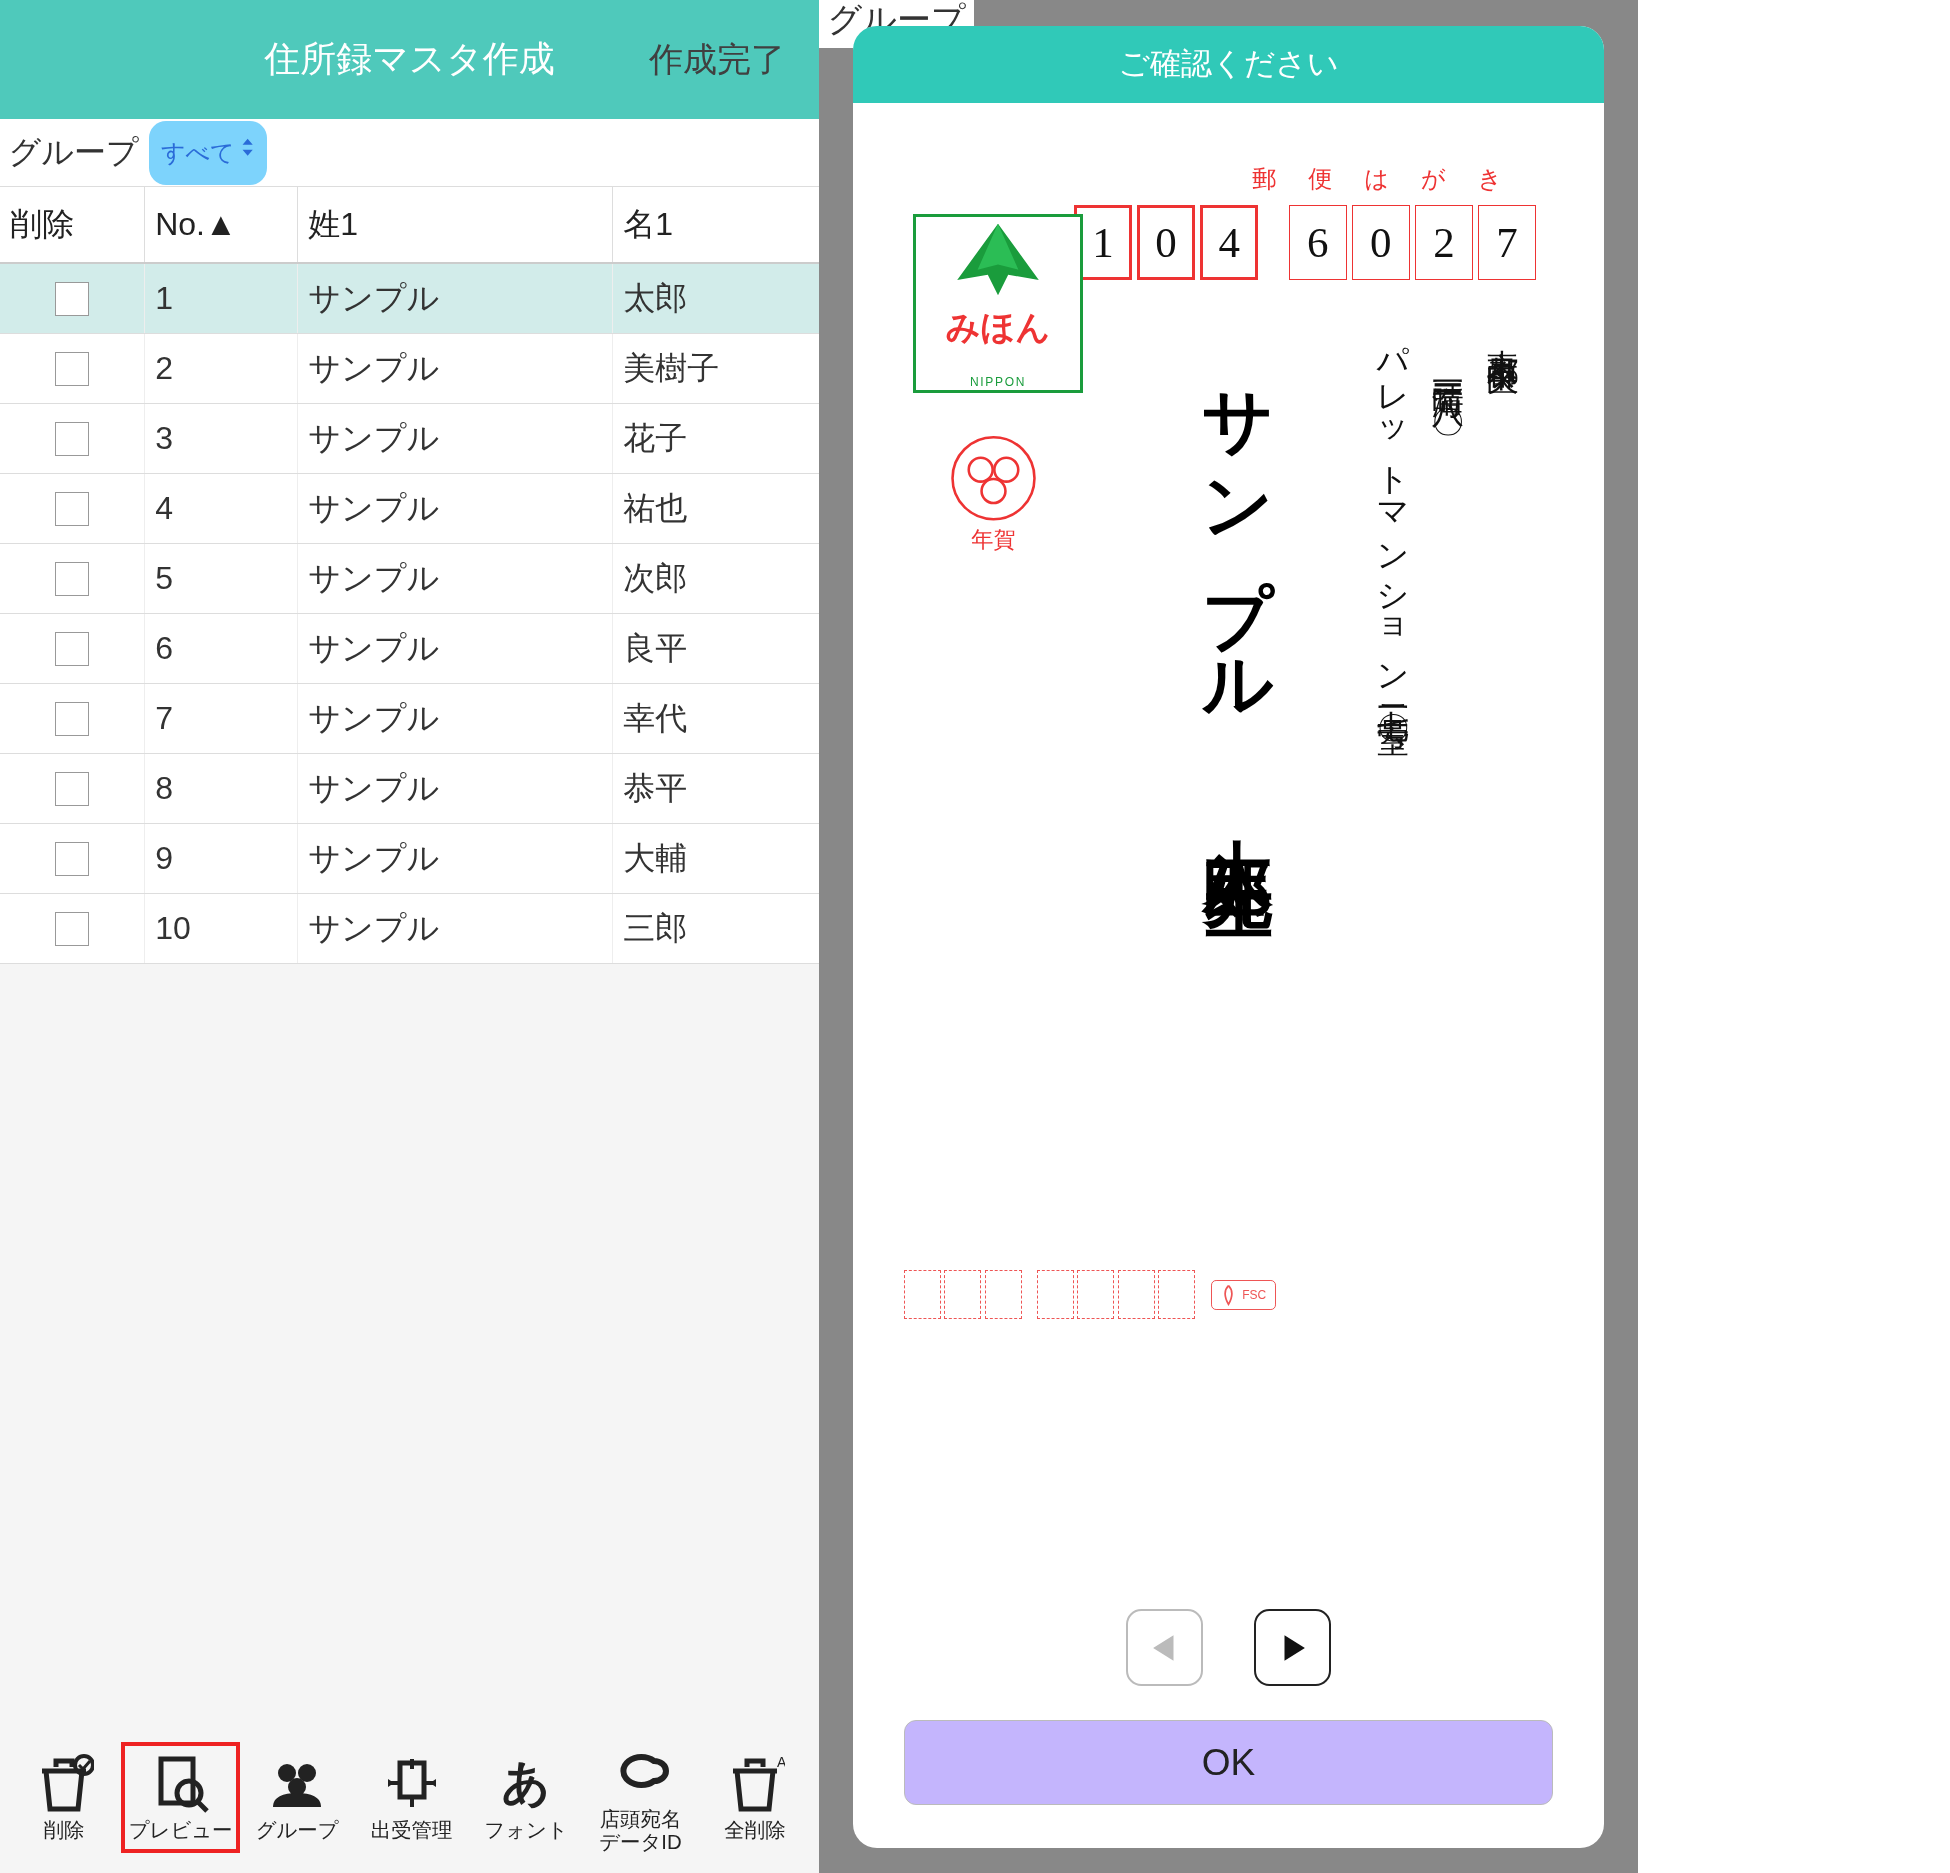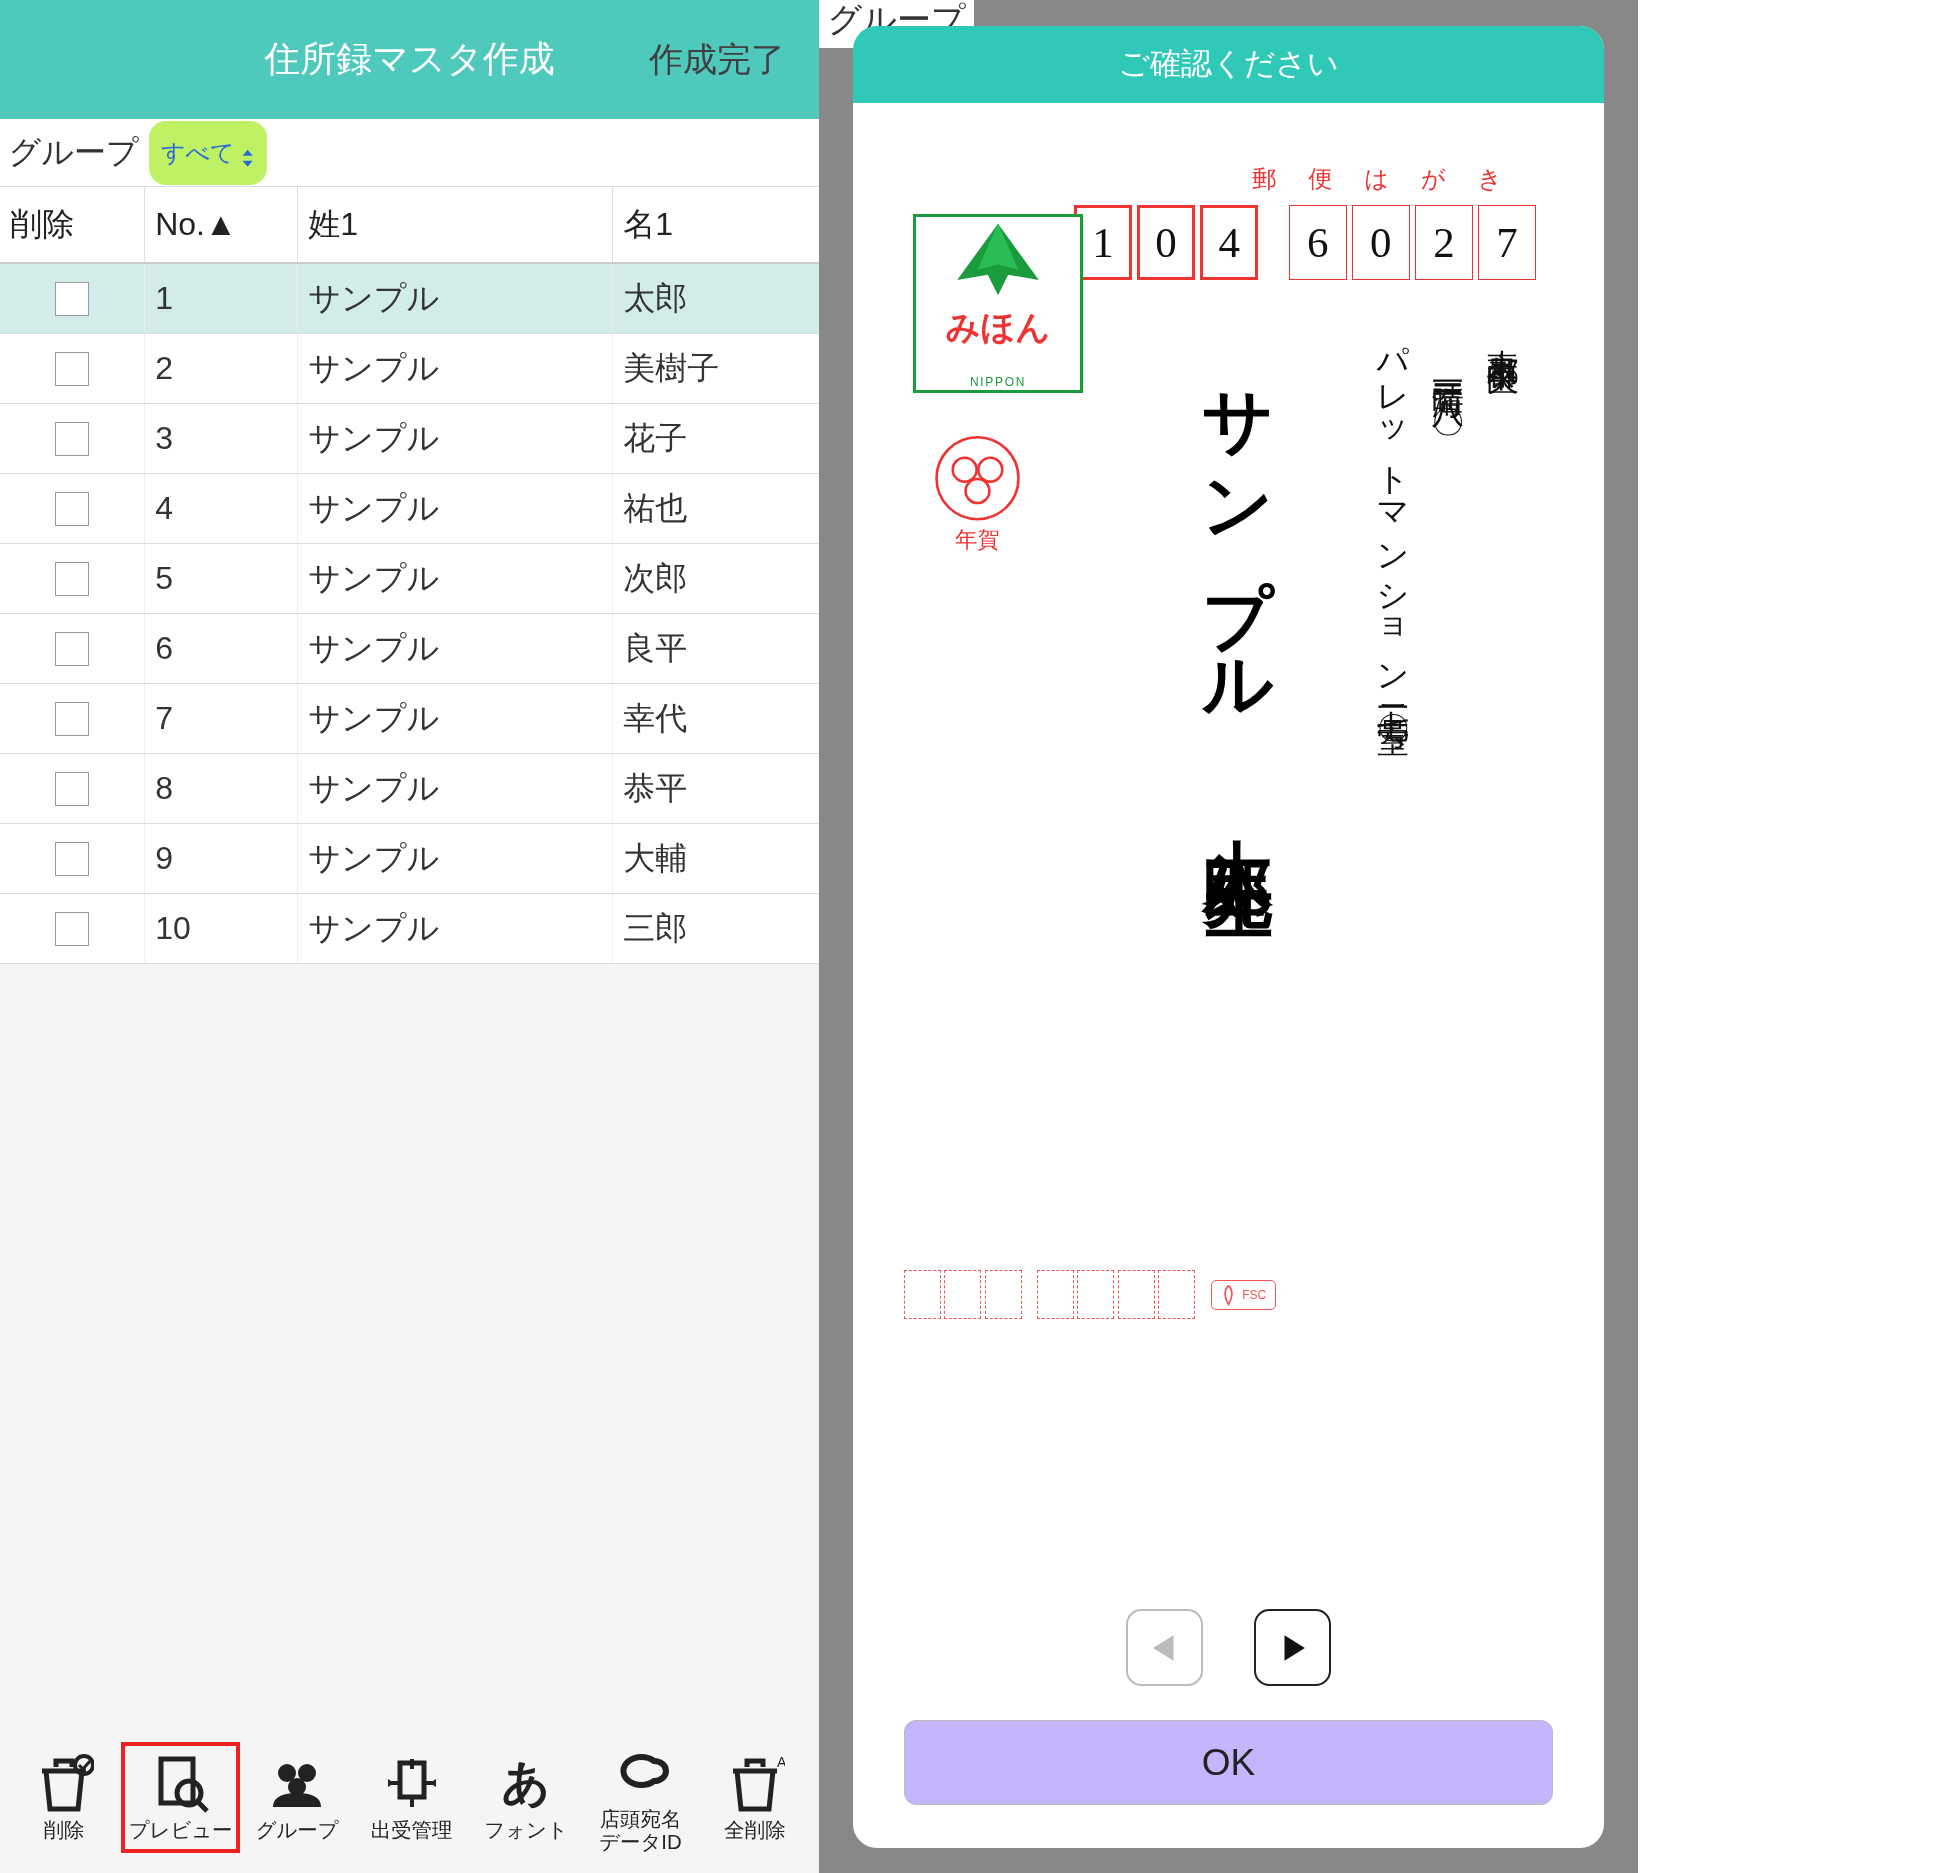--- a/index.html
+++ b/index.html
@@ -52,22 +52,22 @@
   background: #fff;
   border-bottom: 0.9px solid #ddd;
 }
 .group-label {
   font-size: 32px;
   color: #333;
   margin-right: 10.2px;
 }
 .group-select {
   display: inline-flex;
-  align-items: flex-end;
-  background: #bef264;
+  align-items: flex-start;
+  background: #7dd3fc;
   border-radius: 17px;
   padding: 16px 12px;
   font-size: 24px;
   color: #2a6bd8;
 }
 .group-select svg { margin-left: 5.1px; }
 
 .table {
   background: #fff;
 }
@@ -257,21 +257,21 @@
 .pc-stamp-sub {
   font-size: 12px;
   color: #1a9c3c;
   letter-spacing: 1.7px;
   margin-top: 24px;
 }
 
 .pc-nenga {
   position: absolute;
   top: 324px;
-  left: 69px;
+  left: 85px;
   width: 111px; height: 128px;
   display:flex; align-items:center; justify-content:center;
 }
 
 .pc-sender-postal {
   position: absolute;
   bottom: 273px;
   left: 51px;
   display: flex;
   gap: 3.4px;

